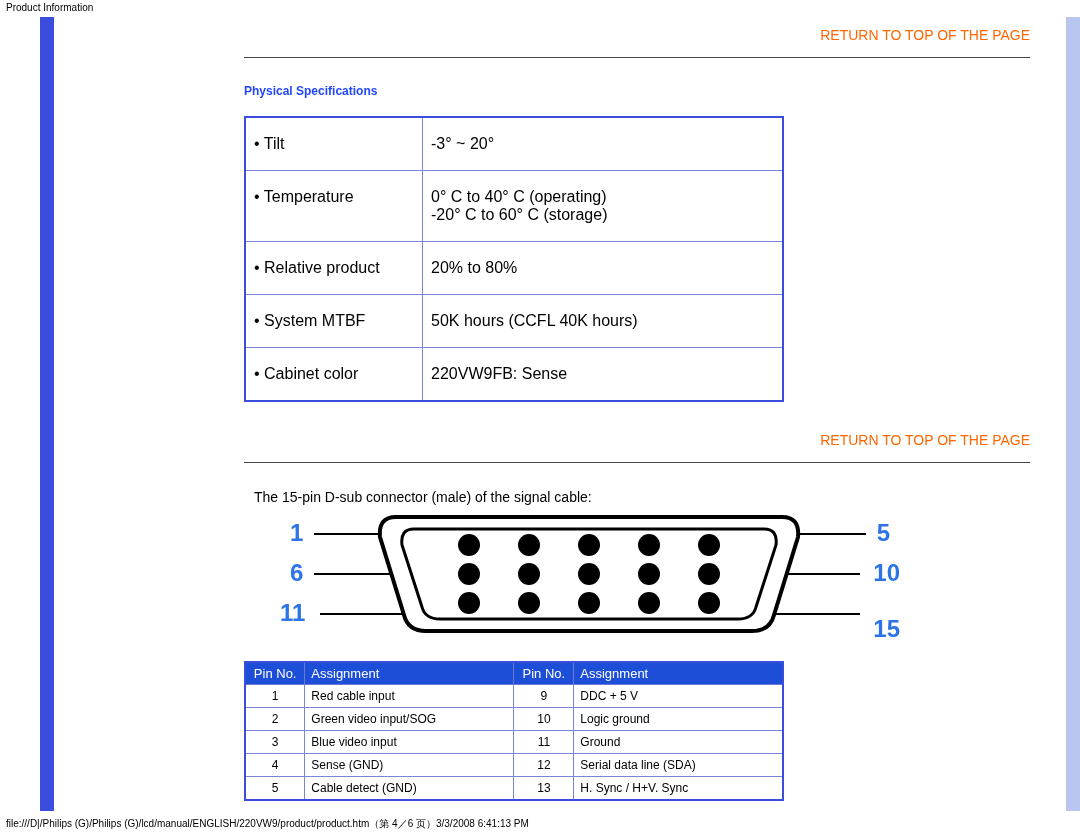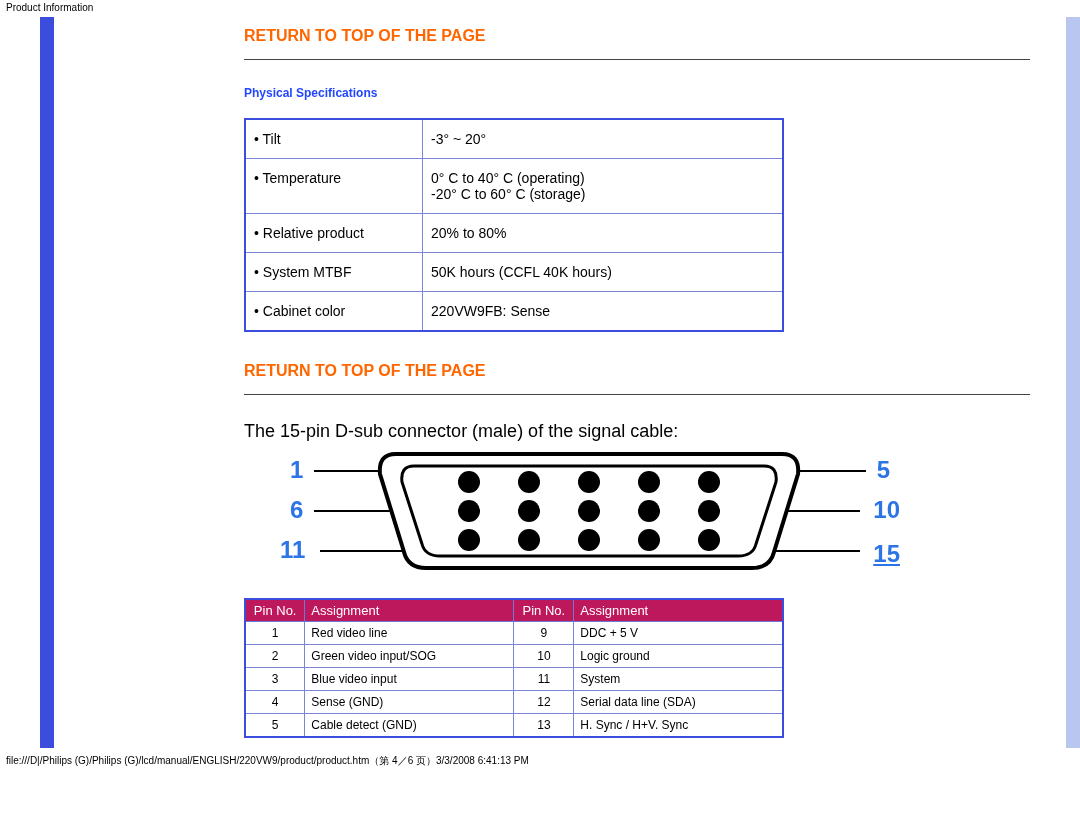--- a/index.html
+++ b/index.html
@@ -28,24 +28,24 @@
     width: 14px;
     background: #b9c6ef;
     flex: 0 0 14px;
     margin-left: 12px;
   }
   .content-col {
     flex: 1;
     padding: 6px 24px 10px 190px;
   }
   .top-link {
-    text-align: left;
+    text-align: right;
     color: #ff6600;
-    font-weight: bold;
-    font-size: 16px;
+    font-weight: normal;
+    font-size: 14px;
     margin: 4px 0 14px 0;
   }
   .top-link a { color: #ff6600; text-decoration: none; }
   hr.sep {
     border: none;
     border-top: 1px solid #444;
     margin: 10px 0 26px 0;
   }
   .section-title {
     color: #2347ff;
@@ -54,49 +54,49 @@
     margin: 0 0 18px 0;
   }
   table.spec {
     border-collapse: collapse;
     width: 540px;
     margin-bottom: 30px;
     border: 2px solid #3a4ddc;
   }
   table.spec td {
     border: 1px solid #7a85d8;
-    padding: 11px 8px;
-    font-size: 14px;
+    padding: 17px 8px;
+    font-size: 16px;
     vertical-align: top;
   }
   table.spec td.label { width: 33%; white-space: nowrap; }
   .desc-text {
-    margin: 0 0 12px 0;
-    font-size: 18px;
+    margin: 0 0 12px 10px;
+    font-size: 14px;
   }
   
   .connector-wrap {
     width: 620px;
     margin: 12px 0 24px 36px;
     position: relative;
     height: 120px;
   }
   .conn-num {
     position: absolute;
     font-size: 24px;
     font-weight: bold;
     color: #2d74e6;
     font-family: Arial, sans-serif;
   }
   .n1  { left: 10px;  top: 2px; }
   .n6  { left: 10px;  top: 42px; }
   .n11 { left: 0px;   top: 82px; }
   .n5  { right: 10px; top: 2px; }
   .n10 { right: 0px;  top: 42px; }
-  .n15 { right: 0px;  top: 86px; text-decoration: underline; }
+  .n15 { right: 0px;  top: 98px; }
   .lead {
     position: absolute;
     height: 2px;
     background: #000;
   }
   .lead-l1 { left: 34px; top: 16px; width: 66px; }
   .lead-l2 { left: 34px; top: 56px; width: 80px; }
   .lead-l3 { left: 40px; top: 96px; width: 88px; }
   .lead-r1 { right: 34px; top: 16px; width: 66px; }
   .lead-r2 { right: 40px; top: 56px; width: 74px; }
@@ -106,21 +106,21 @@
     left: 94px;
     top: -6px;
   }
   
   table.pin {
     border-collapse: collapse;
     width: 540px;
     border: 2px solid #3a4ddc;
   }
   table.pin th {
-    background: #be185d;
+    background: #1d4ed8;
     color: #fff;
     font-weight: normal;
     text-align: left;
     padding: 3px 6px;
     font-size: 13px;
     border: 1px solid #6b78d8;
   }
   table.pin th.pinno { width: 60px; text-align: center; }
   table.pin td {
     border: 1px solid #7a85d8;
@@ -232,35 +232,35 @@
         <tr>
           <th class="pinno">Pin No.</th>
           <th>Assignment</th>
           <th class="pinno">Pin No.</th>
           <th>Assignment</th>
         </tr>
       </thead>
       <tbody id="pin-body">
           <tr>
             <td class="pinno">1</td>
-            <td class="assign">Red video line</td>
+            <td class="assign">Red cable input</td>
             <td class="pinno">9</td>
             <td class="assign">DDC + 5 V</td>
           </tr>
           <tr>
             <td class="pinno">2</td>
             <td class="assign">Green video input/SOG</td>
             <td class="pinno">10</td>
             <td class="assign">Logic ground</td>
           </tr>
           <tr>
             <td class="pinno">3</td>
             <td class="assign">Blue video input</td>
             <td class="pinno">11</td>
-            <td class="assign">System</td>
+            <td class="assign">Ground</td>
           </tr>
           <tr>
             <td class="pinno">4</td>
             <td class="assign">Sense (GND)</td>
             <td class="pinno">12</td>
             <td class="assign">Serial data line (SDA)</td>
           </tr>
           <tr>
             <td class="pinno">5</td>
             <td class="assign">Cable detect (GND)</td>

